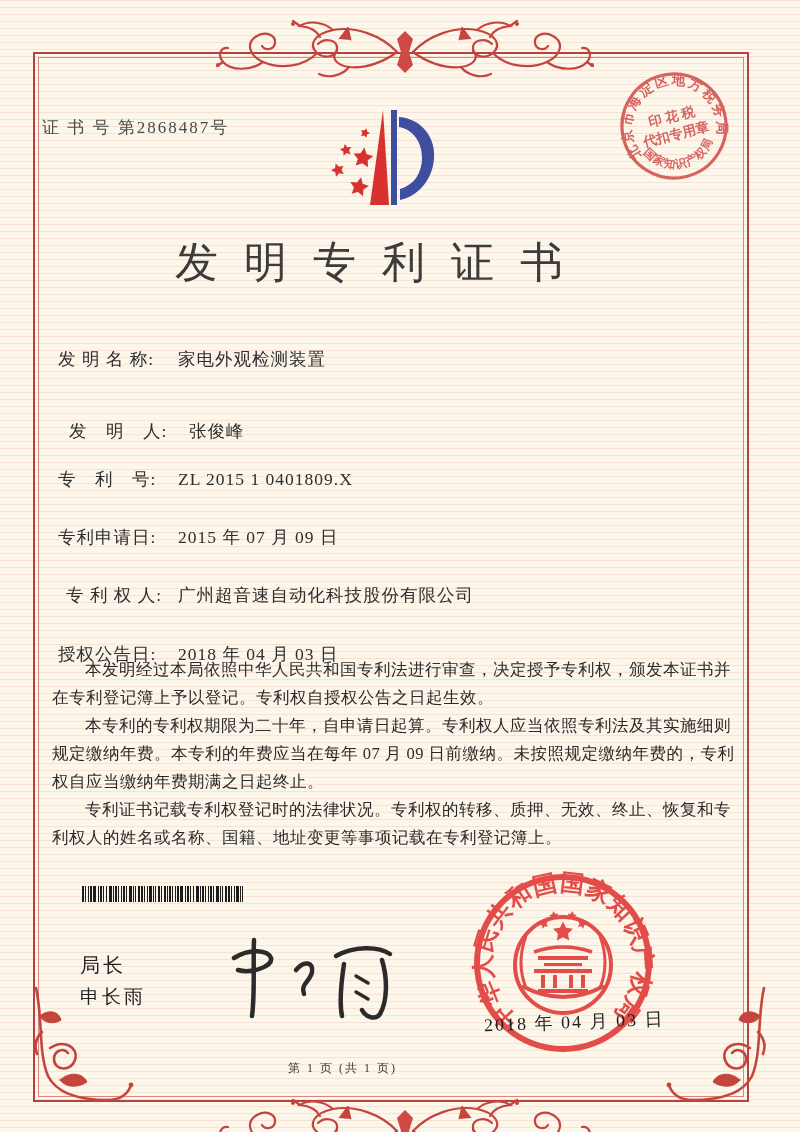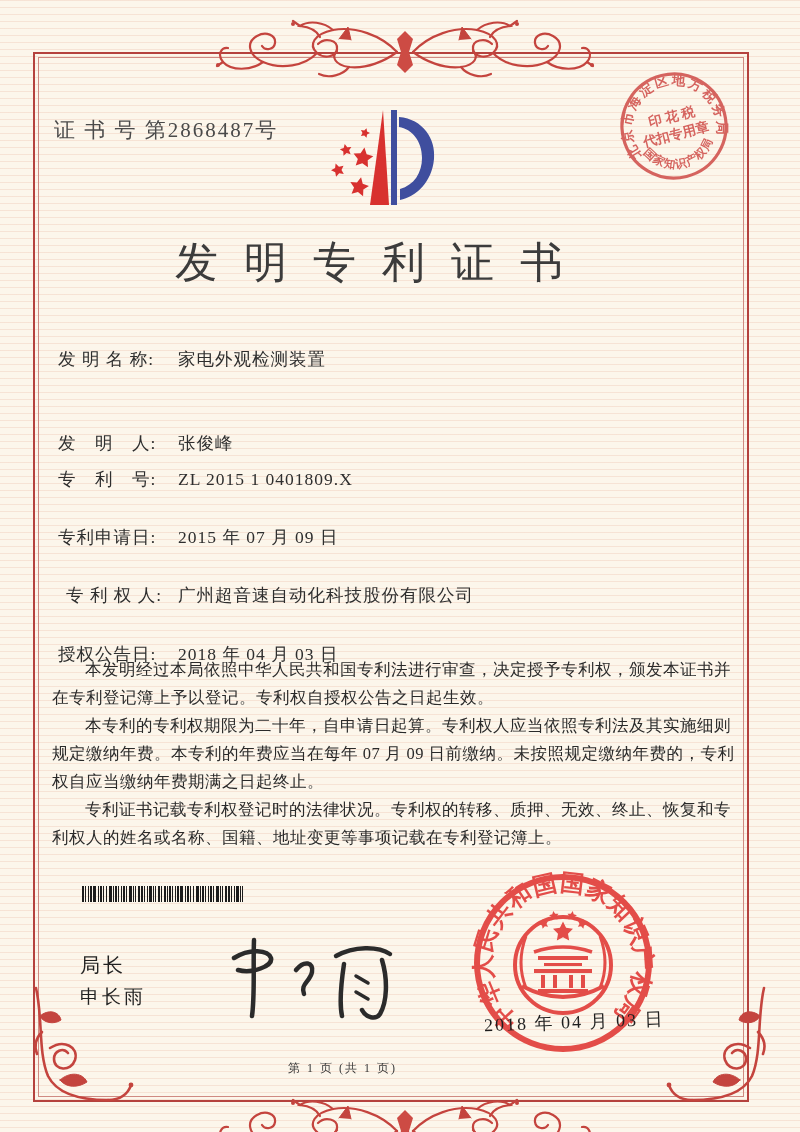--- a/index.html
+++ b/index.html
@@ -17,26 +17,26 @@
     background-color:#fcf6eb;
     background-image:repeating-linear-gradient(to bottom,
       rgba(233,183,162,.30) 0px, rgba(233,183,162,.30) 1px,
       rgba(0,0,0,0) 1px, rgba(0,0,0,0) 7px);
     color:var(--ink);
   }
   .abs{position:absolute;}
   
   .frame-outer{left:33px;top:52px;width:712px;height:1046px;border:2.5px solid var(--border-red);}
   .frame-inner{left:3px;top:3px;right:3px;bottom:3px;position:absolute;border:1px solid #d08a82;}
-  .cert-no{left:54px;top:116px;font-size:21px;letter-spacing:2px;color:#4a4a4a;}
+  .cert-no{left:42px;top:116px;font-size:17px;letter-spacing:2px;color:#4a4a4a;}
   .title{left:175px;top:234px;width:430px;font-size:43px;letter-spacing:26px;color:#3c3c3c;font-weight:500;white-space:nowrap;}
   .field{left:58px;font-size:17.5px;color:#2e2e2e;white-space:nowrap;}
   .field .lbl{display:inline-block;min-width:112px;letter-spacing:1px;}
   .field .val{margin-left:8px;letter-spacing:1px;}
-  .f0{top:347px;} .f1{top:431px;} .f2{top:467px;} .f3{top:525px;} .f4{top:583px;text-align:center;} .f5{top:642px;}
+  .f0{top:347px;} .f1{top:419px;margin-left:11px;} .f2{top:467px;} .f3{top:525px;} .f4{top:583px;text-align:center;} .f5{top:642px;}
   .paras{left:52px;top:656px;width:694px;font-size:16.5px;line-height:28px;color:#2a2a2a;}
   .paras p{margin:0;text-indent:2em;letter-spacing:.5px;}
   .barcode{left:82px;top:886px;width:206px;height:16px;font-size:0;}
   .barcode span{display:inline-block;height:16px;background:#1c1c1c;vertical-align:top;}
   .post{left:80px;top:952px;font-size:20px;letter-spacing:3px;color:#222;}
   .post-name{left:80px;top:984px;font-size:19px;letter-spacing:3px;color:#222;}
   .seal-date{left:484px;top:1010px;font-size:18px;letter-spacing:2px;color:#1e1e1e;transform:rotate(-2deg);}
   .footer{left:288px;top:1060px;font-size:12px;letter-spacing:2px;color:#3a3a3a;}
   svg text{font-family:"Liberation Serif","DejaVu Serif",serif;}
   .seal-svg{left:468px;top:868px;width:190px;height:190px;opacity:.93;}

